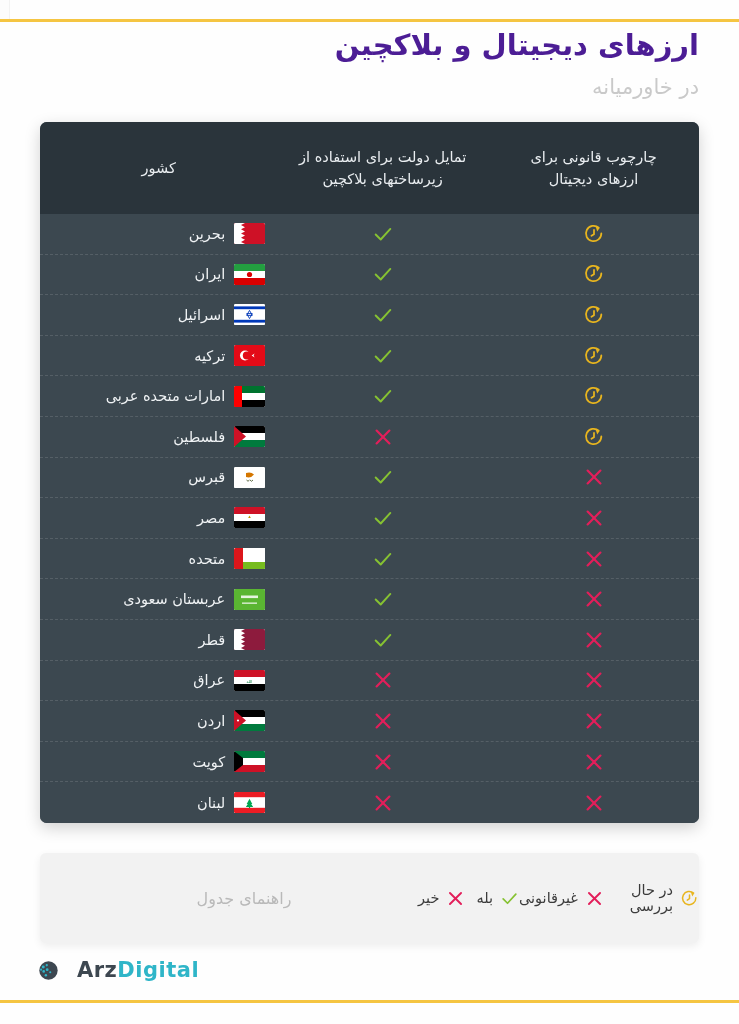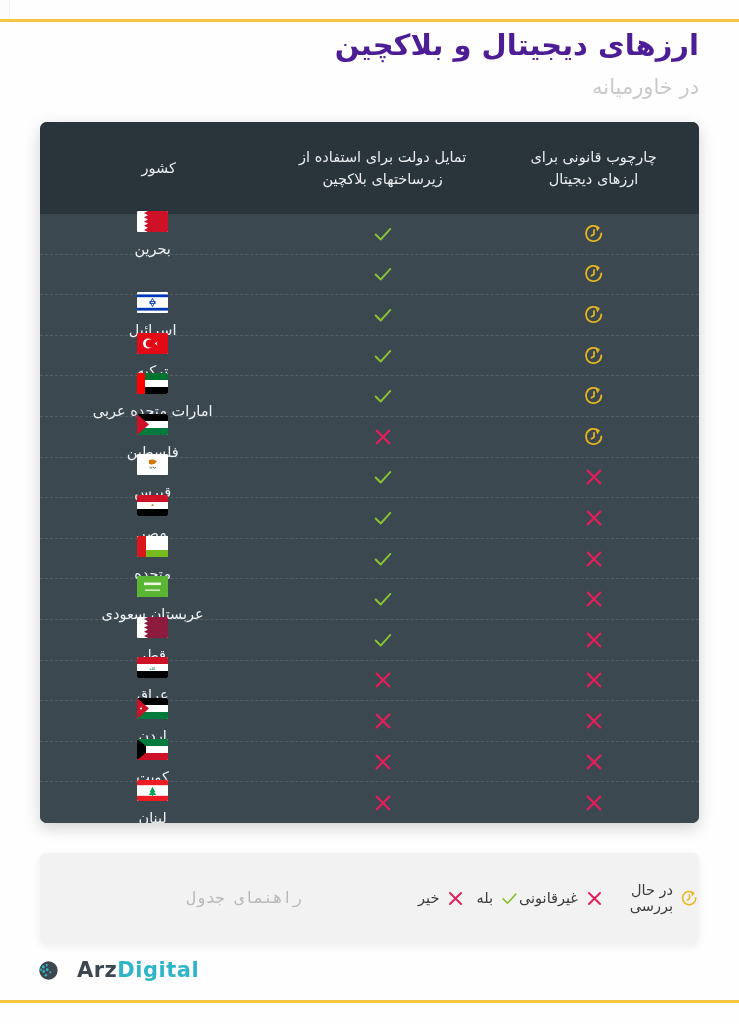--- a/index.html
+++ b/index.html
@@ -110,21 +110,20 @@
     flex-direction: row;
   }
   .country-inner {
     display: flex;
     align-items: center;
     gap: 9px;
     margin-right: 0;
     width: 100%;
     justify-content: flex-start;
     padding-right: 12px;
-    flex-direction: column;
   }
   .country-name {
     color: #f0f3f5;
     font-size: 14.5px;
     direction: rtl;
     white-space: nowrap;
   }
 
   
   .flag {
@@ -150,21 +149,20 @@
     flex-direction: row;
     align-items: center;
     box-shadow: 0 3px 9px rgba(0,0,0,0.07);
   }
   .legend-title {
     color: #b9b9b9;
     font-size: 16px;
     direction: rtl;
     width: 190px;
     text-align: center;
-    font-family: Liberation Mono, monospace;
   }
   .legend-group {
     display: flex;
     flex-direction: row;
     gap: 11px;
     width: 180px;
   }
   .legend-item {
     display: flex;
     flex-direction: row-reverse;
@@ -262,20 +260,31 @@
                 <path d="M13.6 3.2 L17.9 5.6 L15.5 9.4" fill="#e8b51e" stroke="none"></path>
                 <path d="M12 7.6 L12 12.2 L9.2 14"></path>
               </svg>
             </span>
           </div>
           <div class="cell col-govern">
             <span>
               <svg class="ic" viewBox="0 0 24 24" fill="none" stroke="#86c232" stroke-width="2.1" stroke-linecap="round" stroke-linejoin="round">
                 <path d="M4 12.5 L9.5 18 L20 6.5"></path>
               </svg>
+            </span>
+          </div>
+          <div class="cell country col-country">
+            <span class="country-inner">
+              <span class="flag"><svg viewBox="0 0 31 21" width="31" height="21">
+                  <rect x="0" y="0" width="31" height="7.3" fill="#239f40"></rect>
+                  <rect x="0" y="7" width="31" height="7.3" fill="#fff"></rect>
+                  <rect x="0" y="14" width="31" height="7.3" fill="#da0000"></rect>
+                  <circle cx="15.5" cy="10.5" r="2.6" fill="#da0000"></circle>
+                </svg></span>
+              <span class="country-name">ایران</span>
             </span>
           </div>
         </div>
         <div class="row">
           <div class="cell col-legal">
             <span>
               <svg class="ic" viewBox="0 0 24 24" fill="none" stroke="#e8b51e" stroke-width="1.9" stroke-linecap="round" stroke-linejoin="round">
                 <path d="M20 11.2 A8.4 8.4 0 1 1 17.2 5.2"></path>
                 <path d="M13.6 3.2 L17.9 5.6 L15.5 9.4" fill="#e8b51e" stroke="none"></path>
                 <path d="M12 7.6 L12 12.2 L9.2 14"></path>

